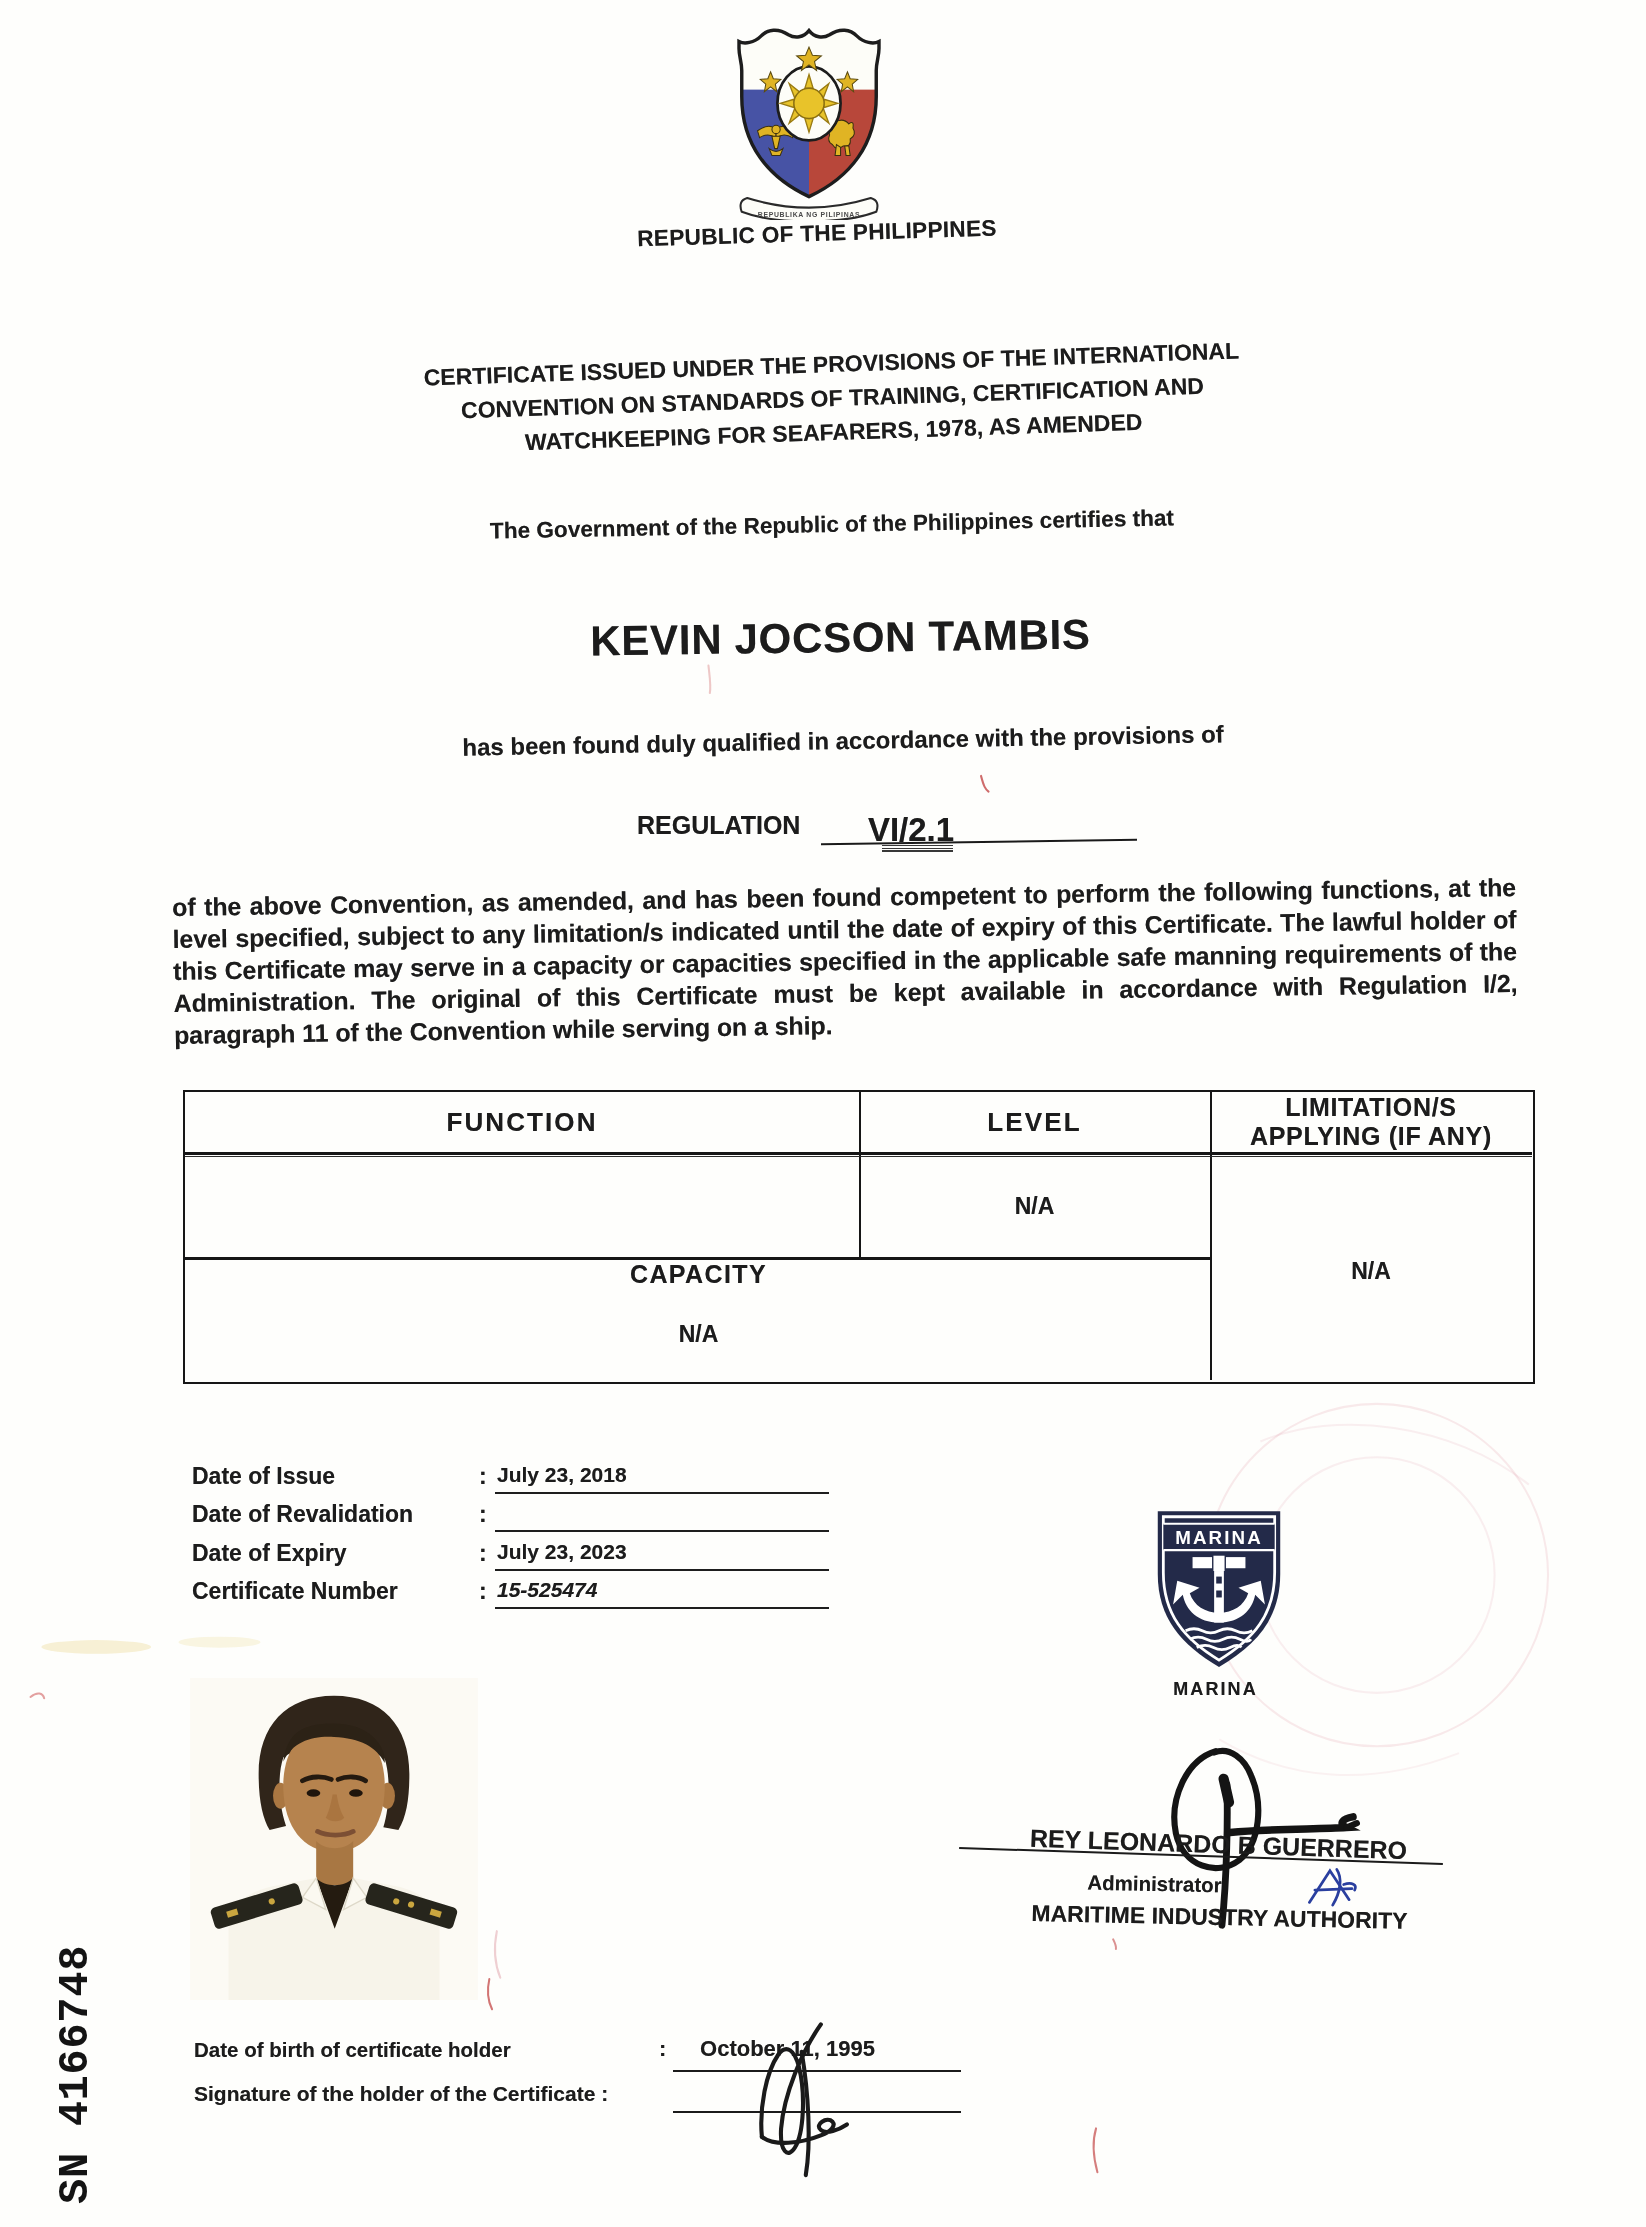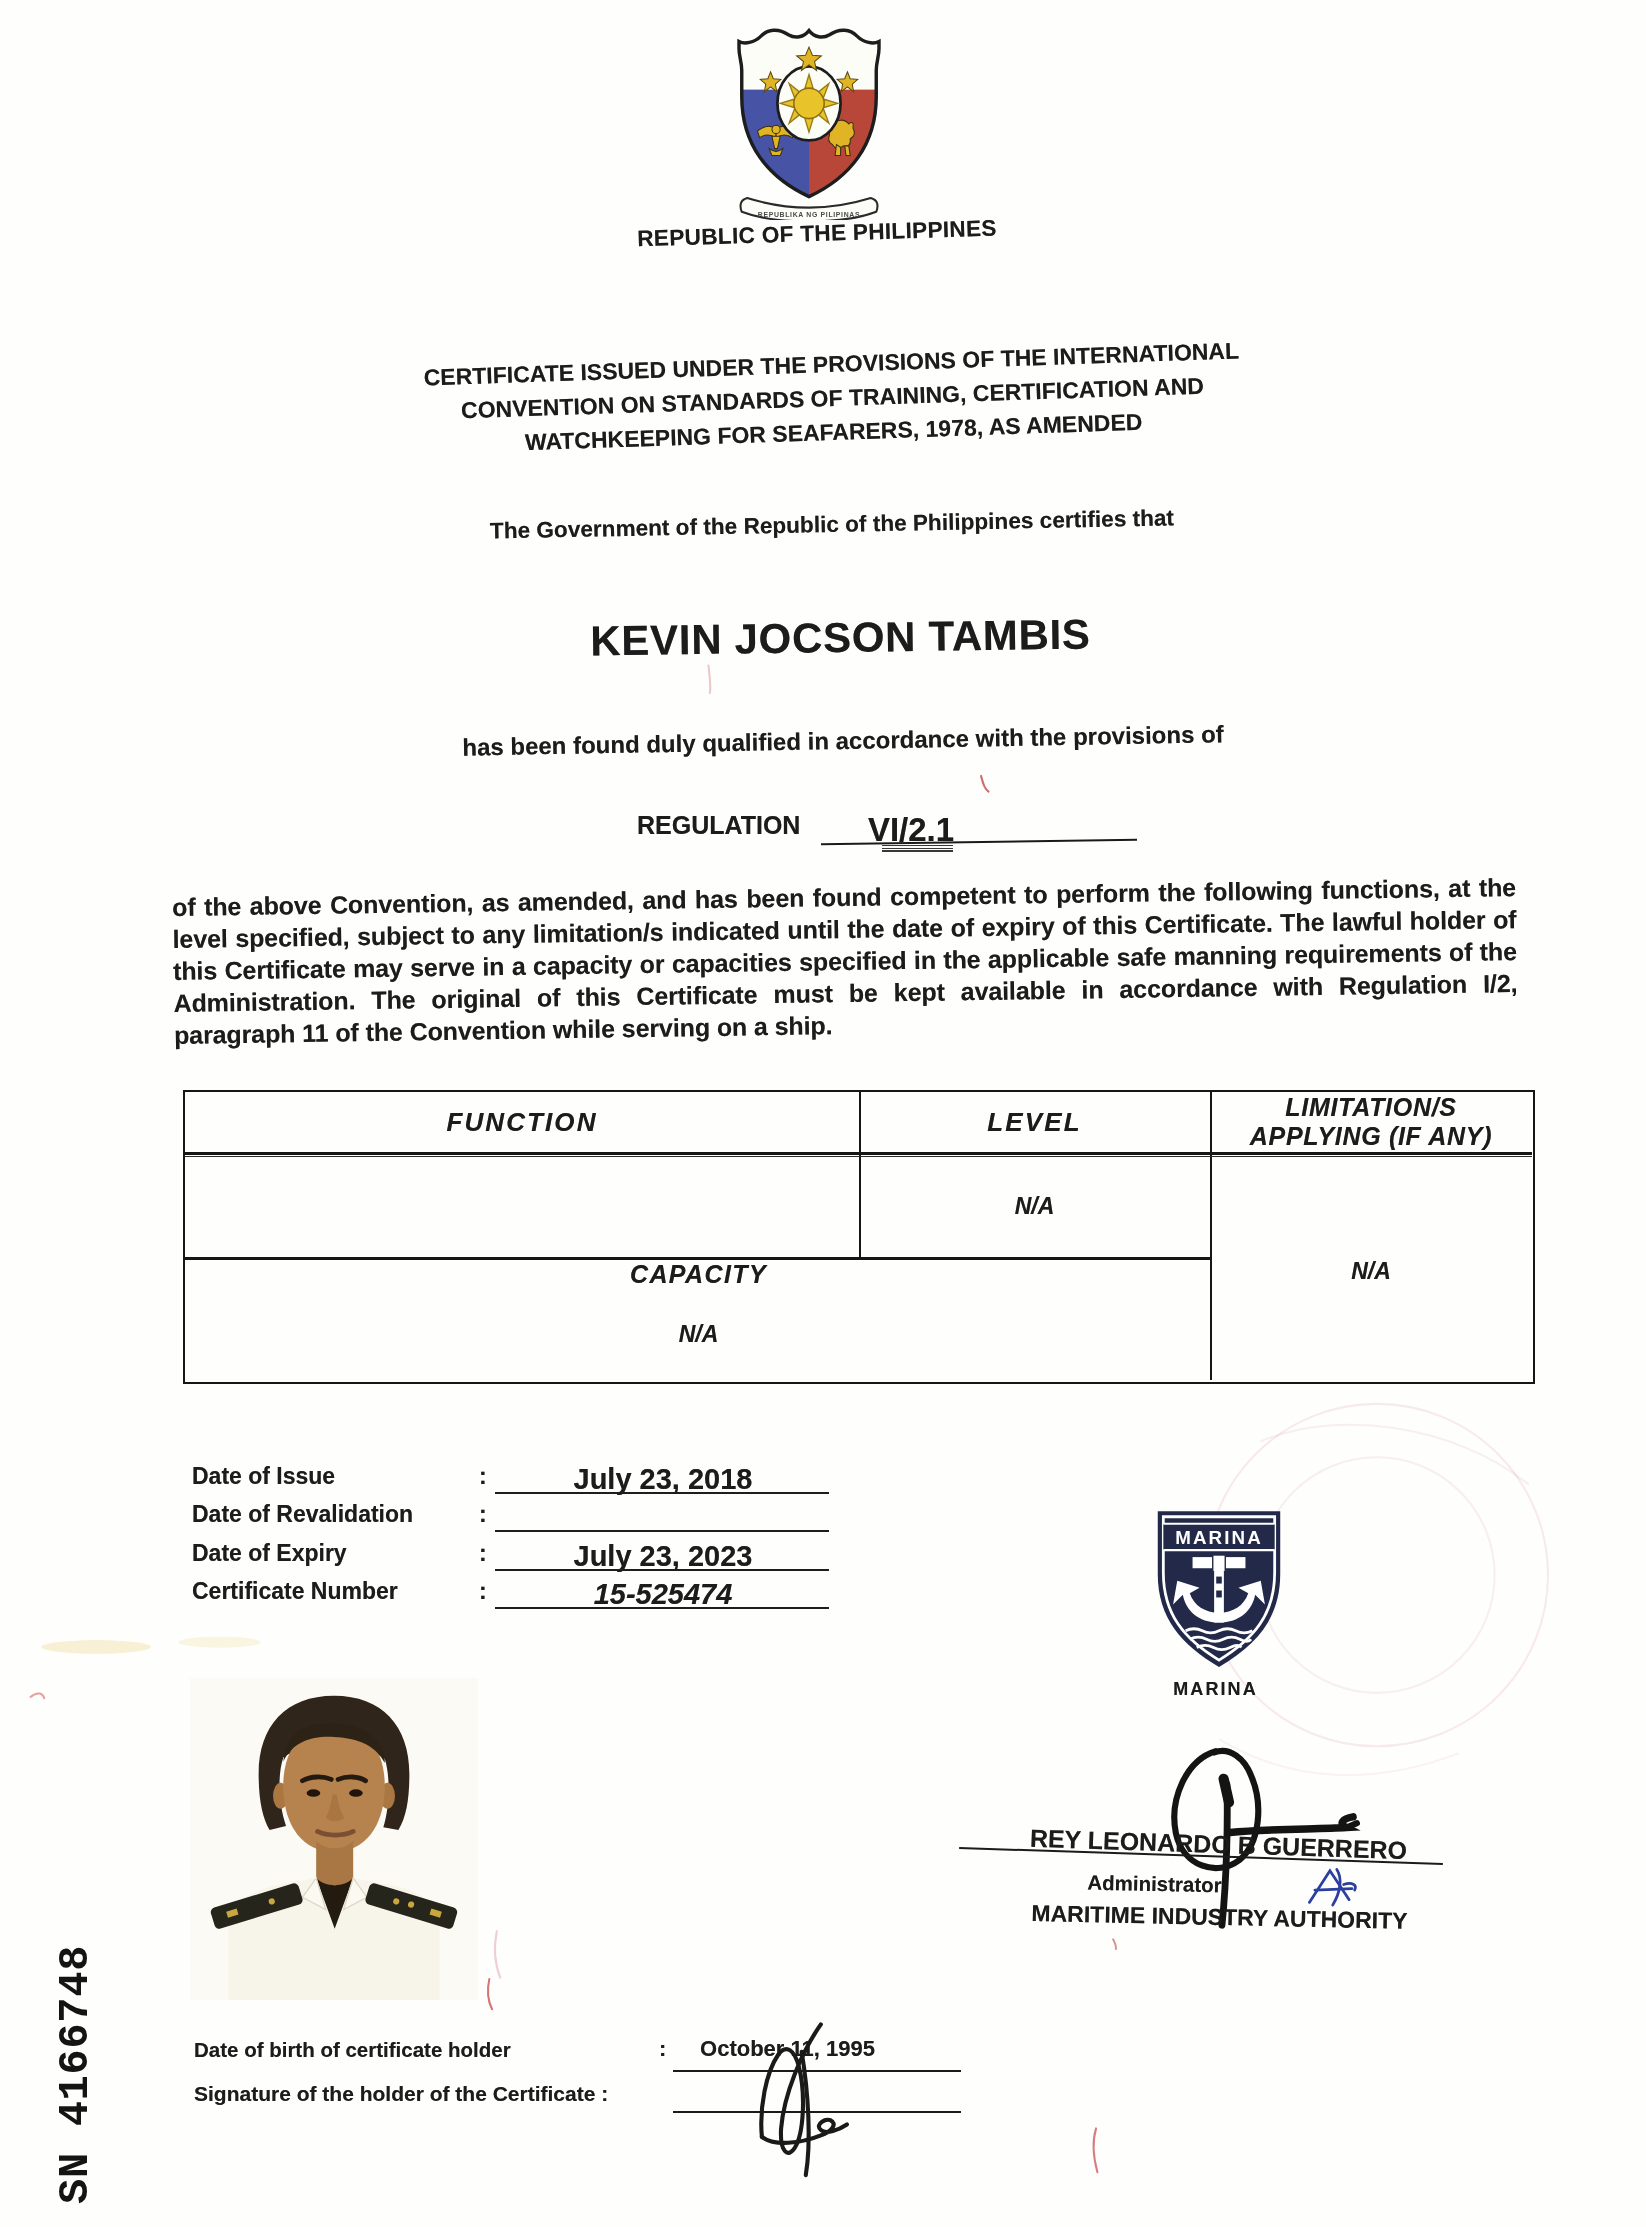--- a/index.html
+++ b/index.html
@@ -15,39 +15,39 @@
   .holdername{left:498px;top:614px;width:685px;font-size:42px;letter-spacing:0.7px;transform:rotate(-0.8deg);}
   .qualified{left:432px;top:727px;width:822px;font-size:24px;transform:rotate(-1deg);}
   .reg-label{left:637px;top:811px;width:205px;font-size:25px;}
   .reg-value{left:863px;top:811px;width:96px;font-size:33px;}
   .reg-line{left:821px;top:841px;width:316px;height:2.1px;background:#1a1a1a;transform:rotate(-0.8deg);}
   .reg-dline{left:882px;top:845px;width:71px;height:6.8px;
      background:repeating-linear-gradient(#222 0 1.4px,transparent 1.4px 2.7px);opacity:.9;}
   .bodypara{left:173px;top:881px;width:1344px;font-size:25px;line-height:32px;text-align:justify;
      transform:rotate(-0.85deg);letter-spacing:-0.1px;}
   
-  .ftable{left:183px;top:1090px;width:1352px;height:294px;border:2.7px solid #161616;box-sizing:border-box;font-style:italic;}
+  .ftable{left:183px;top:1090px;width:1352px;height:294px;border:2.7px solid #161616;box-sizing:border-box;}
   .vlineA{left:674px;top:0;width:2.1px;height:165px;background:#161616;}
   .vlineB{left:1025px;top:0;width:2.1px;height:288px;background:#161616;}
   .hline1{left:0;top:60px;width:1347px;height:2.7px;background:#161616;}
   .hline1b{left:0;top:64px;width:1347px;height:1.4px;background:#2b2b2b;}
   .hline2{left:0;top:165px;width:1027px;height:2.7px;background:#161616;}
   .th{font-size:26px;letter-spacing:2.1px;}
   .th-fn{left:0;top:15px;width:674px;}
   .th-lv{left:674px;top:15px;width:351px;}
   .th-lim{left:1025px;top:0.7px;width:322px;font-size:25px;letter-spacing:0.7px;line-height:29px;}
   .td-fn{left:13.7px;top:84px;width:647px;font-size:22.6px;line-height:30px;}
   .td-lv{left:674px;top:101px;width:351px;font-size:23px;}
   .td-cap{left:0;top:168px;width:1027px;font-size:25px;letter-spacing:1.4px;}
   .td-capv{left:0;top:229px;width:1027px;font-size:23px;}
   .td-lim{left:1025px;top:166px;width:322px;font-size:23px;}
   
   .dlabel{left:192px;width:295px;font-size:23px;}
   .dcolon{left:479px;width:13.7px;font-size:23px;}
-  .dvalue{left:497px;width:332px;font-size:29px;text-align:center;}
+  .dvalue{left:497px;width:332px;font-size:21px;}
   .dline{left:495px;width:334px;height:2.1px;background:#1e1e1e;}
   
   .marina-caption{left:1147px;top:1679px;width:137px;font-size:18px;letter-spacing:2.1px;}
   .signame{left:979px;top:1830px;width:479px;font-size:25px;transform:rotate(1.9deg);}
   .sigline{left:959px;top:1855px;width:484px;height:2.1px;background:#1b1b1b;transform:rotate(1.9deg);}
   .sigtitle{left:1014px;top:1872px;width:281px;font-size:20.5px;transform:rotate(1.2deg);}
   .org{left:973px;top:1904px;width:493px;font-size:23px;transform:rotate(1.2deg);}
   
   .doblabel{left:194px;top:2038px;width:479px;font-size:20.5px;}
   .dobcolon{left:659px;top:2036px;width:13.7px;font-size:22px;}

